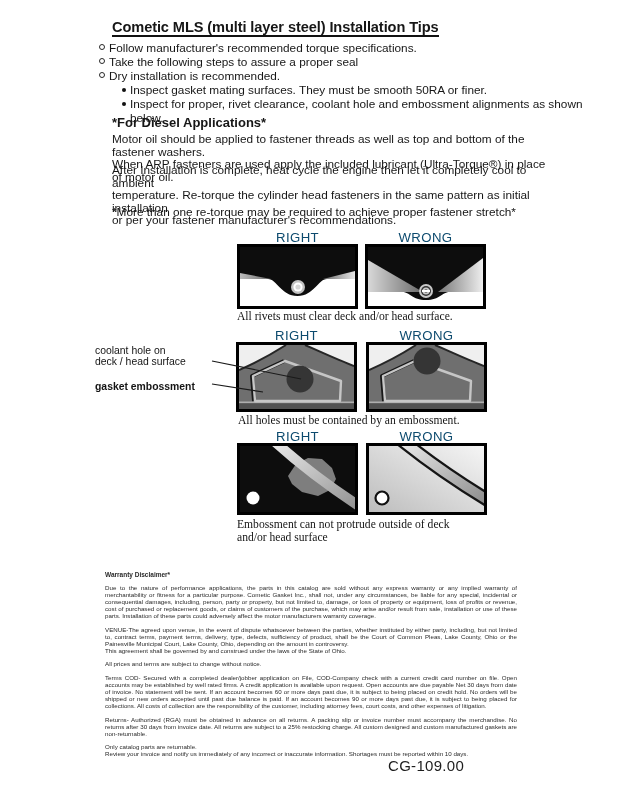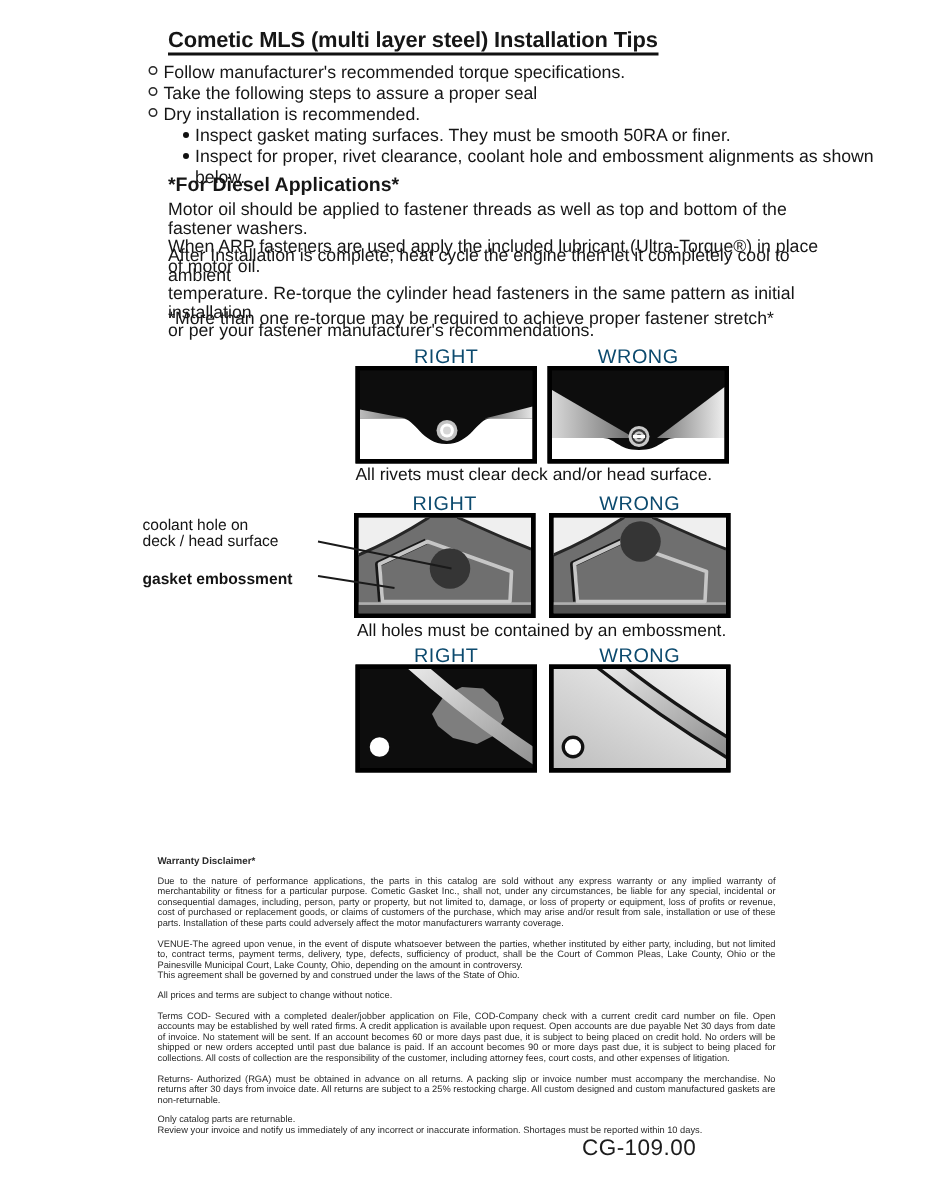--- a/index.html
+++ b/index.html
@@ -7,21 +7,21 @@
         font-family:"Liberation Sans","DejaVu Sans",sans-serif;color:#161616;}
   .abs{position:absolute;}
   .title{font-size:14.6px;font-weight:bold;letter-spacing:-0.1px;border-bottom:2px solid #111;padding-bottom:0;display:inline-block;}
   .bullet-row{display:flex;align-items:baseline;font-size:11.8px;line-height:14px;}
   .circ{display:inline-block;width:4px;height:4px;border:1px solid #2a2a2a;border-radius:50%;margin-right:4px;position:relative;top:-2px;flex:none;}
   .dot{display:inline-block;width:4px;height:4px;background:#111;border-radius:50%;margin-right:4px;position:relative;top:-2px;flex:none;}
   .heading2{font-size:13px;font-weight:bold;}
   .para{font-size:11.8px;line-height:12.6px;white-space:pre-line;}
   .fig-label{font-size:13.2px;letter-spacing:0.4px;text-align:center;width:121px;color:#0c4a6e;}
   .fig-box{border:3px solid #000;background:#0d0d0d;line-height:0;}
-  .fig-caption{font-size:11.6px;line-height:13px;white-space:pre-line;color:#141414;}
+  .fig-caption{font-size:11.6px;line-height:13px;white-space:pre-line;color:#141414;font-family:Liberation Serif, serif;}
   .annot{font-size:10.4px;line-height:10.8px;text-align:left;white-space:pre-line;color:#141414;}
   .legal{width:412px;text-align:justify;color:#2a2a2a;}
   .legal h4{font-size:6.5px;margin:0 0 6px 0;}
   .legal p{font-size:6.2px;line-height:7.05px;margin:0 0 6.5px 0;white-space:pre-line;}
   .page-code{font-size:15px;letter-spacing:0.3px;color:#1d1d1d;}
 </style>
 </head>
 <body>
 
 <div class="page">
@@ -189,20 +189,22 @@
             <stop offset="1" stop-color="#8a8a8a"></stop>
           </linearGradient>
       </defs>
       <rect width="115" height="66" fill="url(#g6bg)"></rect>
       <path d="M30,-8 Q72,26 122,56" stroke="#151515" stroke-width="14" fill="none"></path>
       <path d="M30,-8 Q72,26 122,56" stroke="url(#g6band)" stroke-width="9.5" fill="none"></path>
       <circle cx="13" cy="52" r="6.5" fill="#ffffff" stroke="#111111" stroke-width="2.2"></circle>
     </svg>
   </div>
 
+  <div class="abs fig-caption" style="left:237px;top:518px;">Embossment can not protrude outside of deck
+and/or head surface</div>
 
   <div class="abs legal" style="left:105px;top:571px;">
     <h4>Warranty Disclaimer*</h4>
     <p>Due to the nature of performance applications, the parts in this catalog are sold without any express warranty or any implied warranty of merchantability or fitness for a particular purpose.  Cometic Gasket Inc., shall not, under any circumstances, be liable for any special, incidental or consequential damages, including, person, party or property, but not limited to, damage, or loss of property or equipment, loss of profits or revenue, cost of purchased or replacement goods, or claims of customers of the purchase, which may arise and/or result from sale, installation or use of these parts.  Installation of these parts could adversely affect the motor manufacturers warranty coverage.</p>
     <p>VENUE-The agreed upon venue, in the event of dispute whatsoever between the parties, whether instituted by either party, including, but not limited to, contract terms, payment terms, delivery, type, defects, sufficiency of product, shall be the Court of Common Pleas, Lake County, Ohio or the Painesville Municipal Court, Lake County, Ohio, depending on the amount in controversy.
 This agreement shall be governed by and construed under the laws of the State of Ohio.</p>
     <p>All prices and terms are subject to change without notice.</p>
     <p>Terms COD- Secured with a completed dealer/jobber application on File, COD-Company check with a current credit card number on file.  Open accounts may be established by well rated firms.  A credit application is available upon request.  Open accounts are due payable Net 30 days from date of invoice.  No statement will be sent.  If an account becomes 60 or more days past due, it is subject to being placed on credit hold.  No orders will be shipped or new orders accepted until past due balance is paid.  If an account becomes 90 or more days past due, it is subject to being placed for collections.  All costs of collection are the responsibility of the customer, including attorney fees, court costs, and other expenses of litigation.</p>
     <p>Returns- Authorized (RGA) must be obtained in advance on all returns.  A packing slip or invoice number must accompany the merchandise.  No returns after 30 days from invoice date.  All returns are subject to a 25% restocking charge.  All custom designed and custom manufactured gaskets are non-returnable.</p>
     <p>Only catalog parts are returnable.

